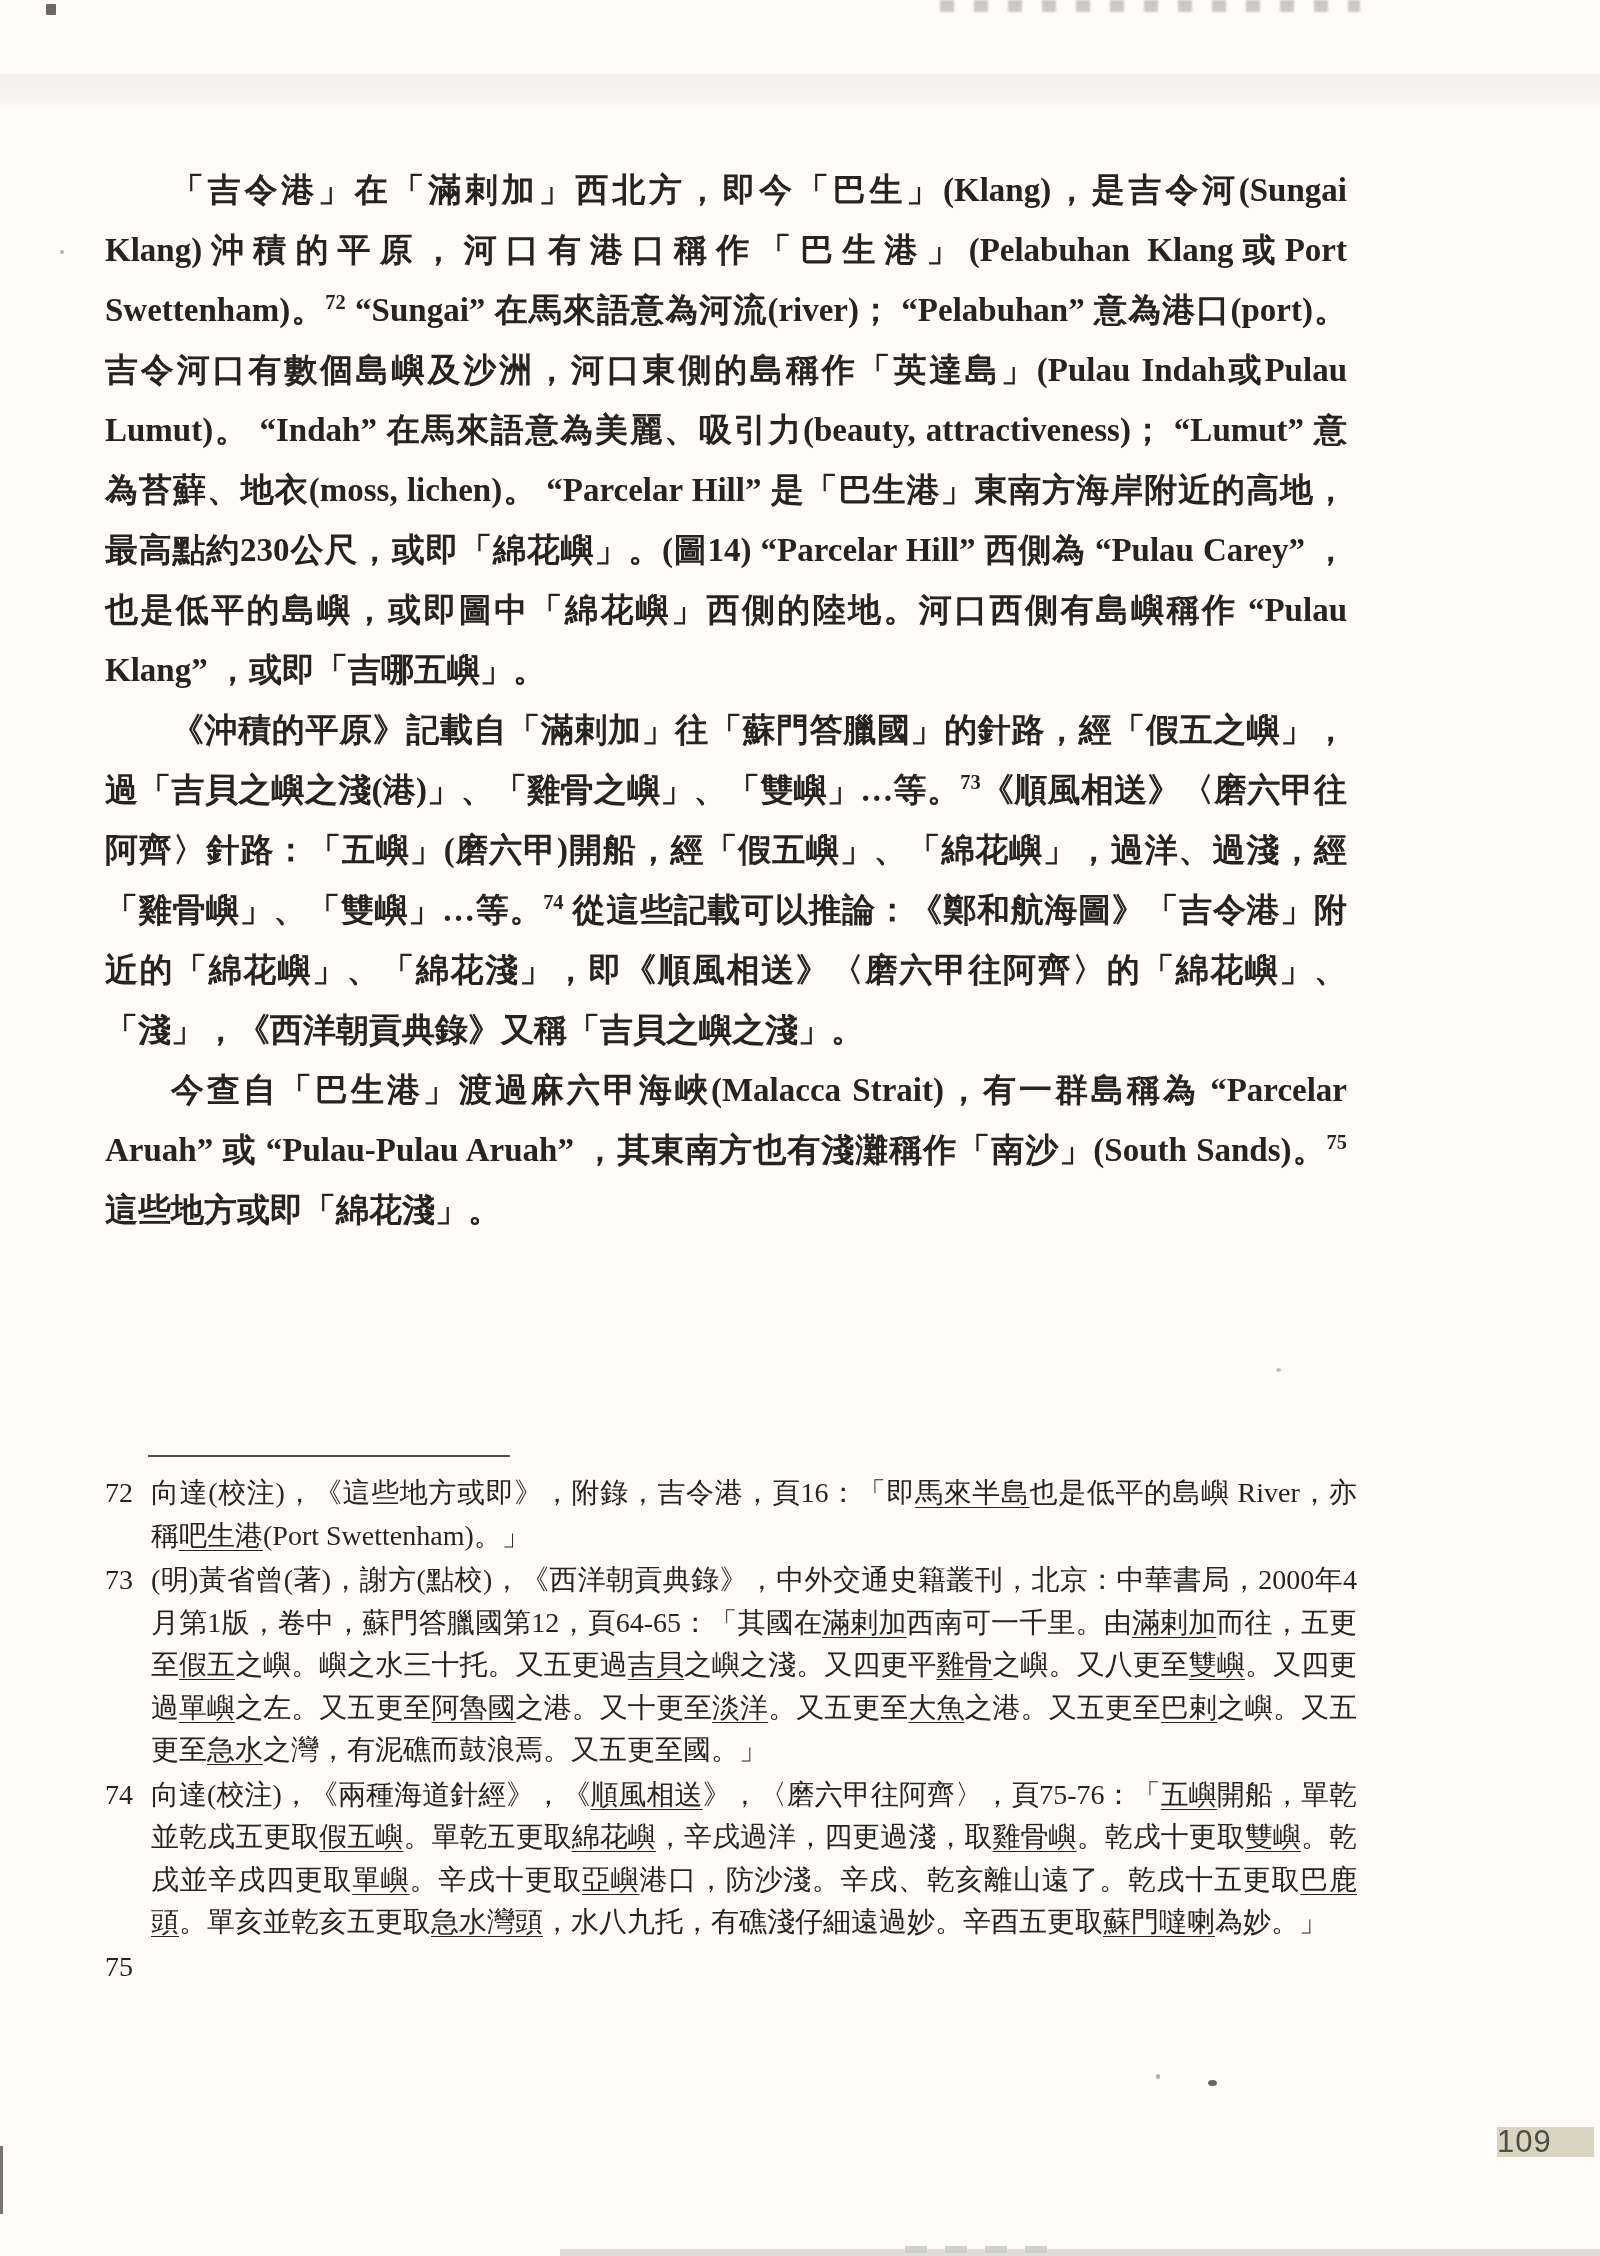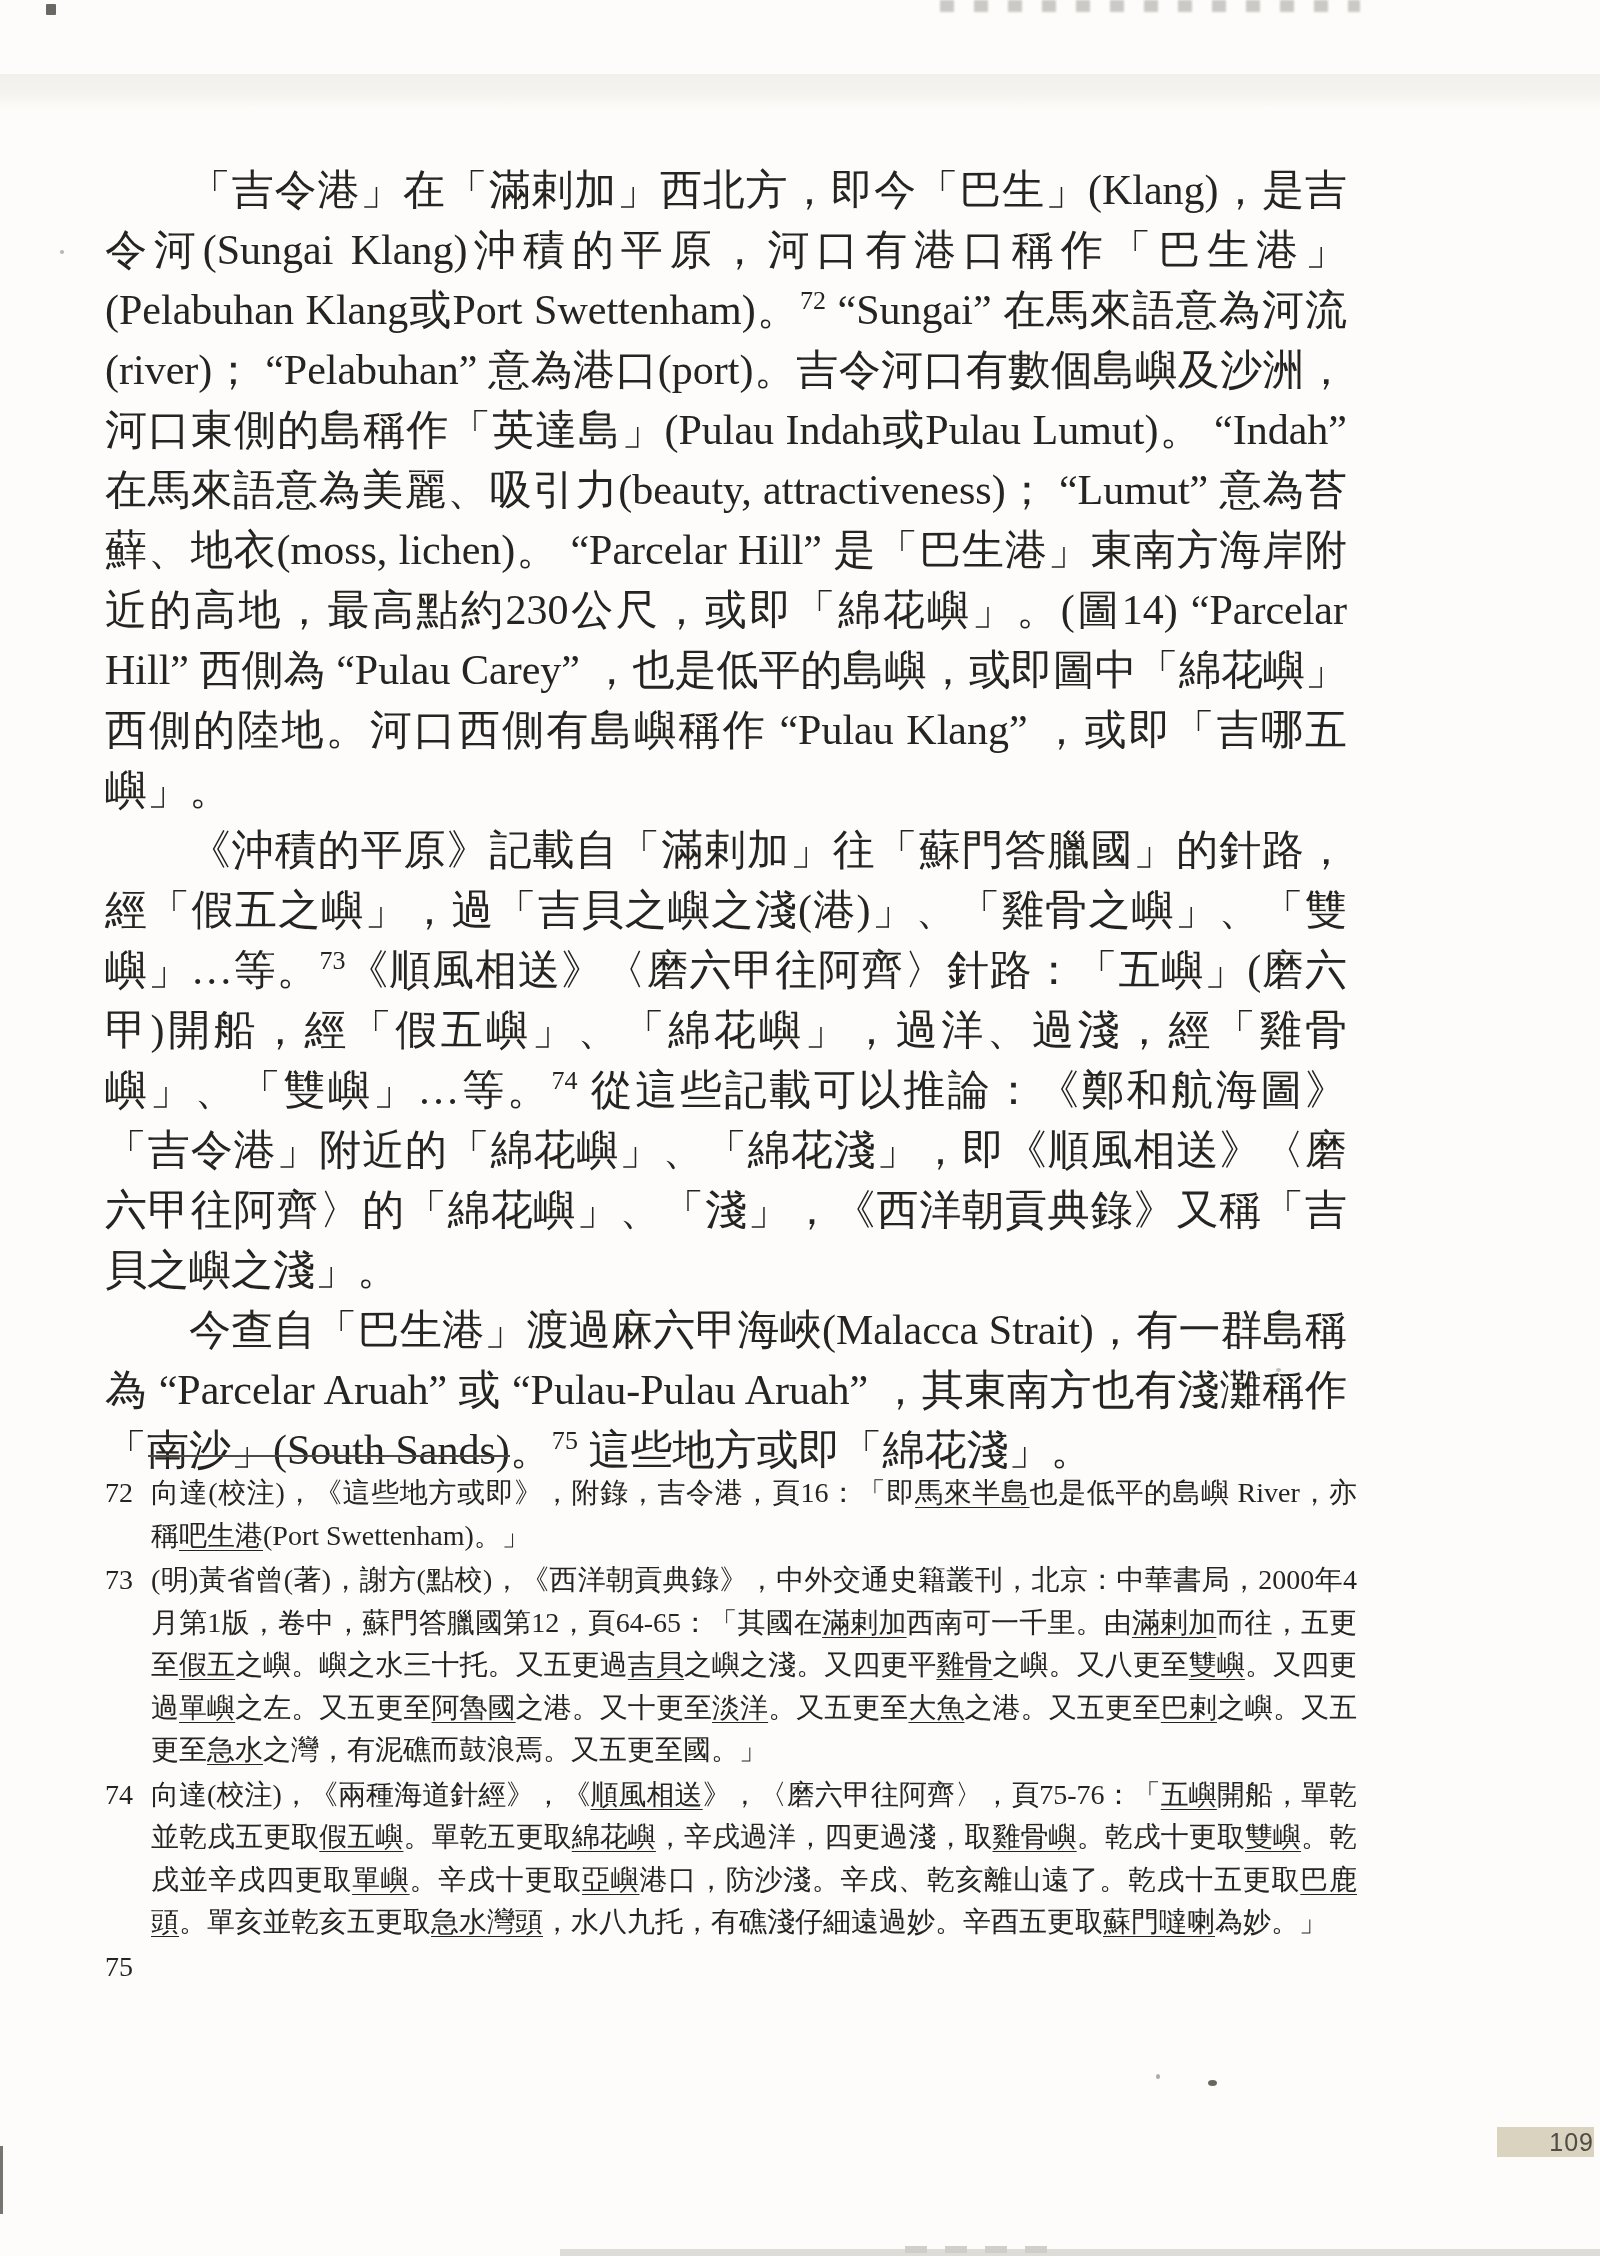--- a/index.html
+++ b/index.html
@@ -23,21 +23,21 @@
     background:repeating-linear-gradient(90deg,#c6c5c0 0 22px,transparent 22px 40px);opacity:.8;filter:blur(.5px);}
   .band-bottom{position:absolute;left:560px;top:2249px;width:1040px;height:7px;background:#cfcec9;opacity:.7;}
   .speck-a{position:absolute;left:1208px;top:2080px;width:9px;height:6px;background:#4f4b42;border-radius:50%;opacity:.85;}
   .speck-b{position:absolute;left:1156px;top:2074px;width:4px;height:5px;background:#8a867c;border-radius:50%;opacity:.7;}
   .speck-c{position:absolute;left:60px;top:250px;width:4px;height:4px;background:#9a978f;border-radius:50%;opacity:.7;}
   .speck-d{position:absolute;left:1276px;top:1368px;width:5px;height:4px;background:#9a978f;border-radius:50%;opacity:.6;}
 
   
   .main-text{
     position:absolute;left:105px;top:160px;width:1242px;
-    font-size:42px;line-height:60px;text-align:justify;
+    font-size:33px;line-height:60px;text-align:justify;font-weight:bold;
   }
   .para{text-indent:2em;margin:0;}
 
   sup.fnref{font-size:0.62em;vertical-align:super;line-height:0;letter-spacing:0;}
 
   .u{text-decoration:underline;text-underline-offset:6px;text-decoration-thickness:1.6px;}
 
   
   .fn-rule{position:absolute;left:148px;top:1455px;width:362px;height:0;border-top:2.5px solid #4d4b46;}
   .footnotes{
@@ -46,21 +46,21 @@
   }
   .fn{position:relative;padding-left:46px;margin:0 0 2px 0;}
   .fn-num{position:absolute;left:0;top:0;}
   .fn .u{text-underline-offset:5px;text-decoration-thickness:1.4px;}
 
   
   .page-number{
     position:absolute;left:1497px;top:2127px;width:97px;height:30px;
     background:#d9d3c0;color:#4e4c44;
     font-family:"Liberation Sans","DejaVu Sans",sans-serif;
-    font-size:25px;line-height:30px;text-align:right;letter-spacing:1px;
+    font-size:31px;line-height:30px;text-align:left;letter-spacing:1px;
   }
 </style>
 </head>
 <body>
 
 <div class="sheet">
 
   <div class="band-top"></div>
   <div class="smudge-topright"></div>
   <div class="mark-topleft"></div>

